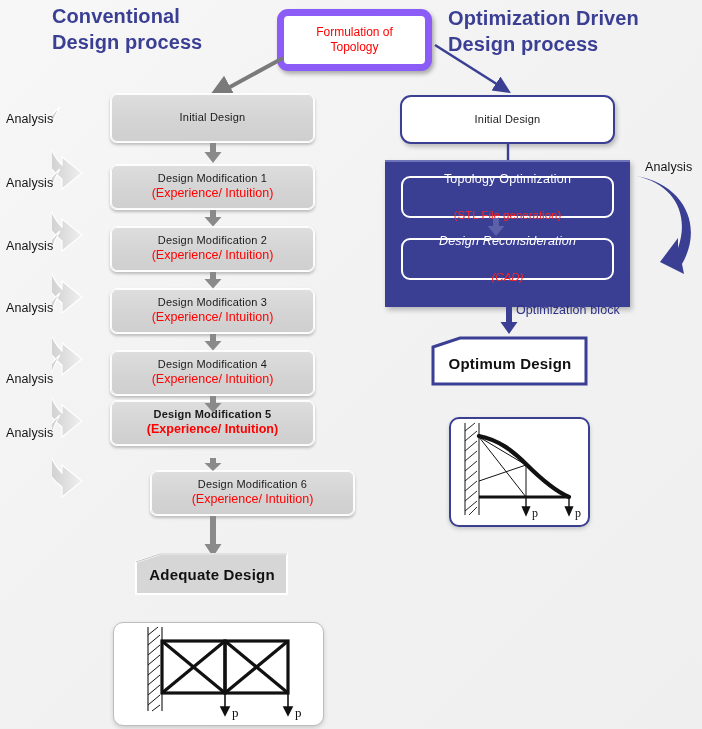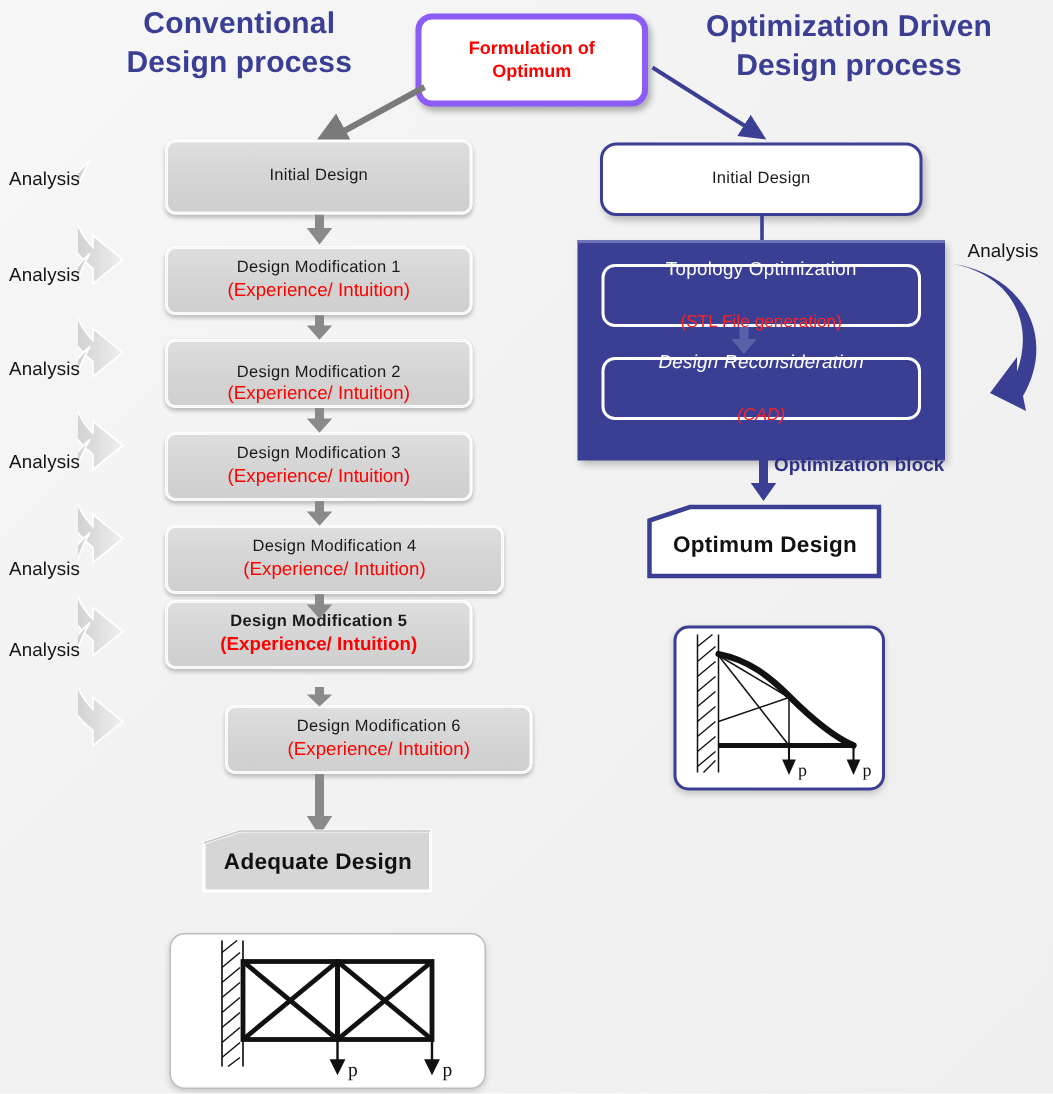--- a/index.html
+++ b/index.html
@@ -13,21 +13,20 @@
   }
   #stage{position:absolute;left:0;top:0;width:702px;height:729px;}
 
   .abs{position:absolute;}
 
   
   .col-title{
     color:#3b3f94;
     font-size:20px;
     font-weight:600;
-    text-align:center;
     line-height:1.28;
     letter-spacing:0.1px;
   }
   #title-left{left:52px;top:4px;width:215px;}
   #title-right{left:448px;top:6px;width:236px;}
 
   
   .box{
     box-sizing:border-box;
     display:flex;flex-direction:column;
@@ -41,23 +40,22 @@
   
   .gray-box{
     background:linear-gradient(180deg,#dedede 0%,#d4d4d4 55%,#cfcfcf 100%);
     border:1px solid #ffffff;
     box-shadow:0 2px 3px rgba(0,0,0,.23), 0 0 0 1px rgba(255,255,255,.9) inset;
   }
 
   
   #formulation{
     left:277px;top:9px;width:155px;height:62px;
-    background:#ffffff;border:4px solid #8b5cf6;border-radius:11px;
+    background:#ffffff;border:7px solid #8b5cf6;border-radius:11px;
     box-shadow:2px 3px 4px rgba(0,0,0,.30);
-    font-weight:bold;
   }
   #formulation .l2{font-size:12px;}
 
   
   .blue-box{
     background:#ffffff;border:2.5px solid #3b3f94;border-radius:11px;
     box-shadow:2px 3px 4px rgba(0,0,0,.22);
   }
 
   
@@ -95,42 +93,42 @@
   
   .truss-frame{
     box-sizing:border-box;background:#ffffff;border-radius:10px;
   }
   #truss-left{left:113px;top:622px;width:211px;height:104px;
     border:1.5px solid #bdbdbd;box-shadow:0 2px 4px rgba(0,0,0,.16);}
   #truss-right{left:449px;top:417px;width:141px;height:110px;
     border:2px solid #3b3f94;box-shadow:0 2px 4px rgba(0,0,0,.18);}
 
   .opt-block-label{
-    font-size:12.5px;font-weight:bold;color:#2b2f85;letter-spacing:.1px;
+    font-size:12.5px;font-weight:normal;color:#2b2f85;letter-spacing:.1px;
   }
   svg{display:block;}
 </style>
 </head>
 <body>
 
 <div id="stage">
 
   <div class="abs col-title" id="title-left">
     <div>Conventional</div>
     <div>Design process</div>
   </div>
 
   <div class="abs col-title" id="title-right">
     <div>Optimization Driven</div>
     <div>Design process</div>
   </div>
 
   <div class="abs box" id="formulation">
     <div class="l2">Formulation of</div>
-    <div class="l2">Optimum</div>
+    <div class="l2">Topology</div>
   </div>
 
   <svg class="abs" style="left:195px;top:55px;" width="100" height="50">
     <defs>
       <marker id="grayArrow" markerWidth="7" markerHeight="7" refX="3.2" refY="3.2" orient="auto">
         <path d="M0,0 L6.8,3.2 L0,6.4 z" fill="#7a7a7a"></path>
       </marker>
       <marker id="blueArrow" markerWidth="7" markerHeight="7" refX="3.2" refY="3.2" orient="auto">
         <path d="M0,0 L6.8,3.2 L0,6.4 z" fill="#3b3f94"></path>
       </marker>
@@ -144,31 +142,31 @@
 
   <div class="abs box gray-box" style="left:110px;top:93px;width:205px;height:50px;">
     <div class="l1">Initial Design</div>
   </div>
 
   <div class="abs box gray-box" style="left:110px;top:164px;width:205px;height:46px;">
     <div class="l1">Design Modification 1</div>
     <div class="l2">(Experience/ Intuition)</div>
   </div>
 
-  <div class="abs box gray-box" style="left:110px;top:226px;width:205px;height:46px;justify-content:flex-end;">
+  <div class="abs box gray-box" style="left:110px;top:226px;width:205px;height:46px;">
     <div class="l1">Design Modification 2</div>
     <div class="l2">(Experience/ Intuition)</div>
   </div>
 
   <div class="abs box gray-box" style="left:110px;top:288px;width:205px;height:46px;">
     <div class="l1">Design Modification 3</div>
     <div class="l2">(Experience/ Intuition)</div>
   </div>
 
-  <div class="abs box gray-box" style="left:110px;top:350px;width:226px;height:46px;">
+  <div class="abs box gray-box" style="left:110px;top:350px;width:205px;height:46px;">
     <div class="l1">Design Modification 4</div>
     <div class="l2">(Experience/ Intuition)</div>
   </div>
 
   <div class="abs box gray-box" style="left:110px;top:400px;width:205px;height:46px;font-weight:bold;">
     <div class="l1">Design Modification 5</div>
     <div class="l2">(Experience/ Intuition)</div>
   </div>
 
   <div class="abs box gray-box" style="left:110px;top:470px;width:205px;height:46px;margin-left:40px;">

